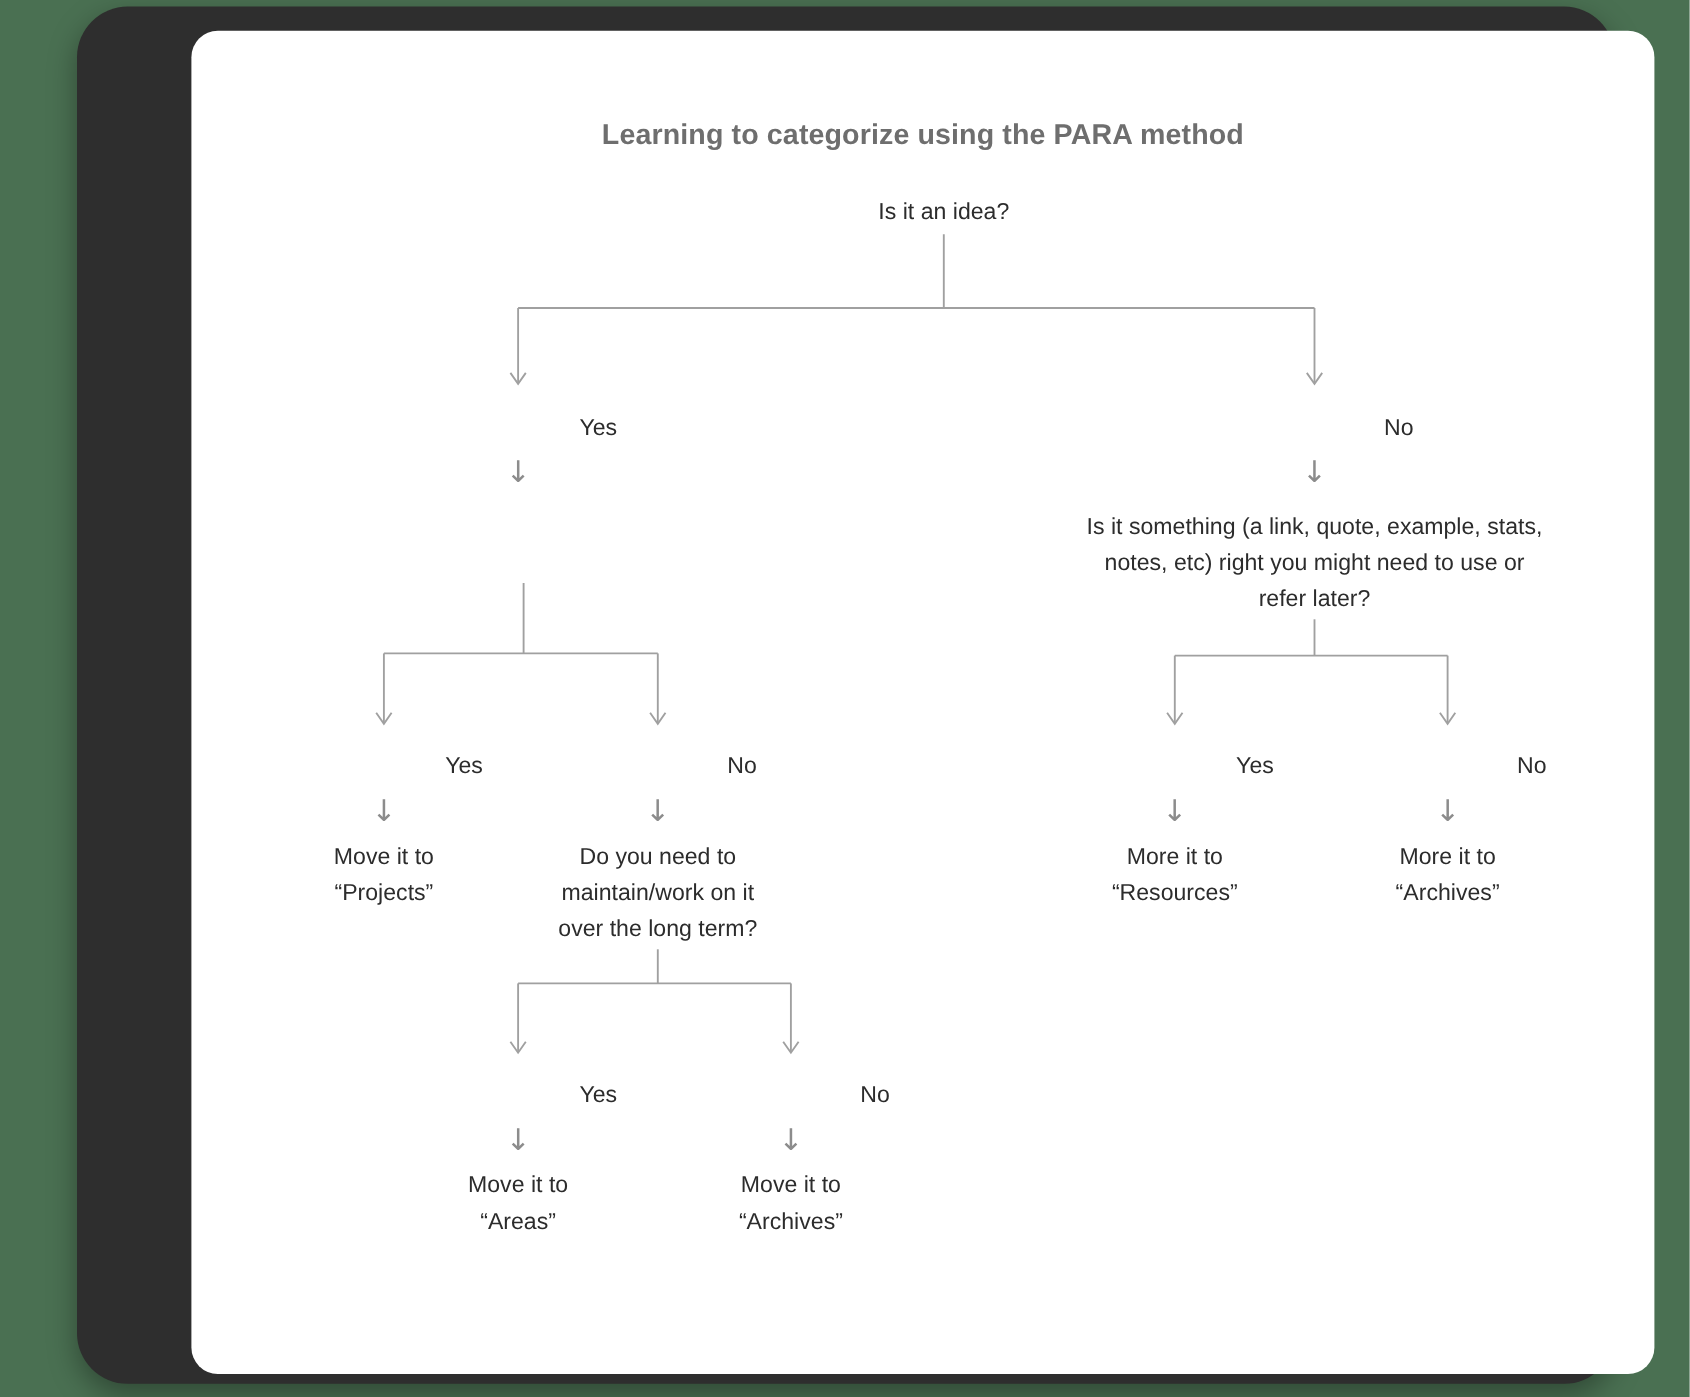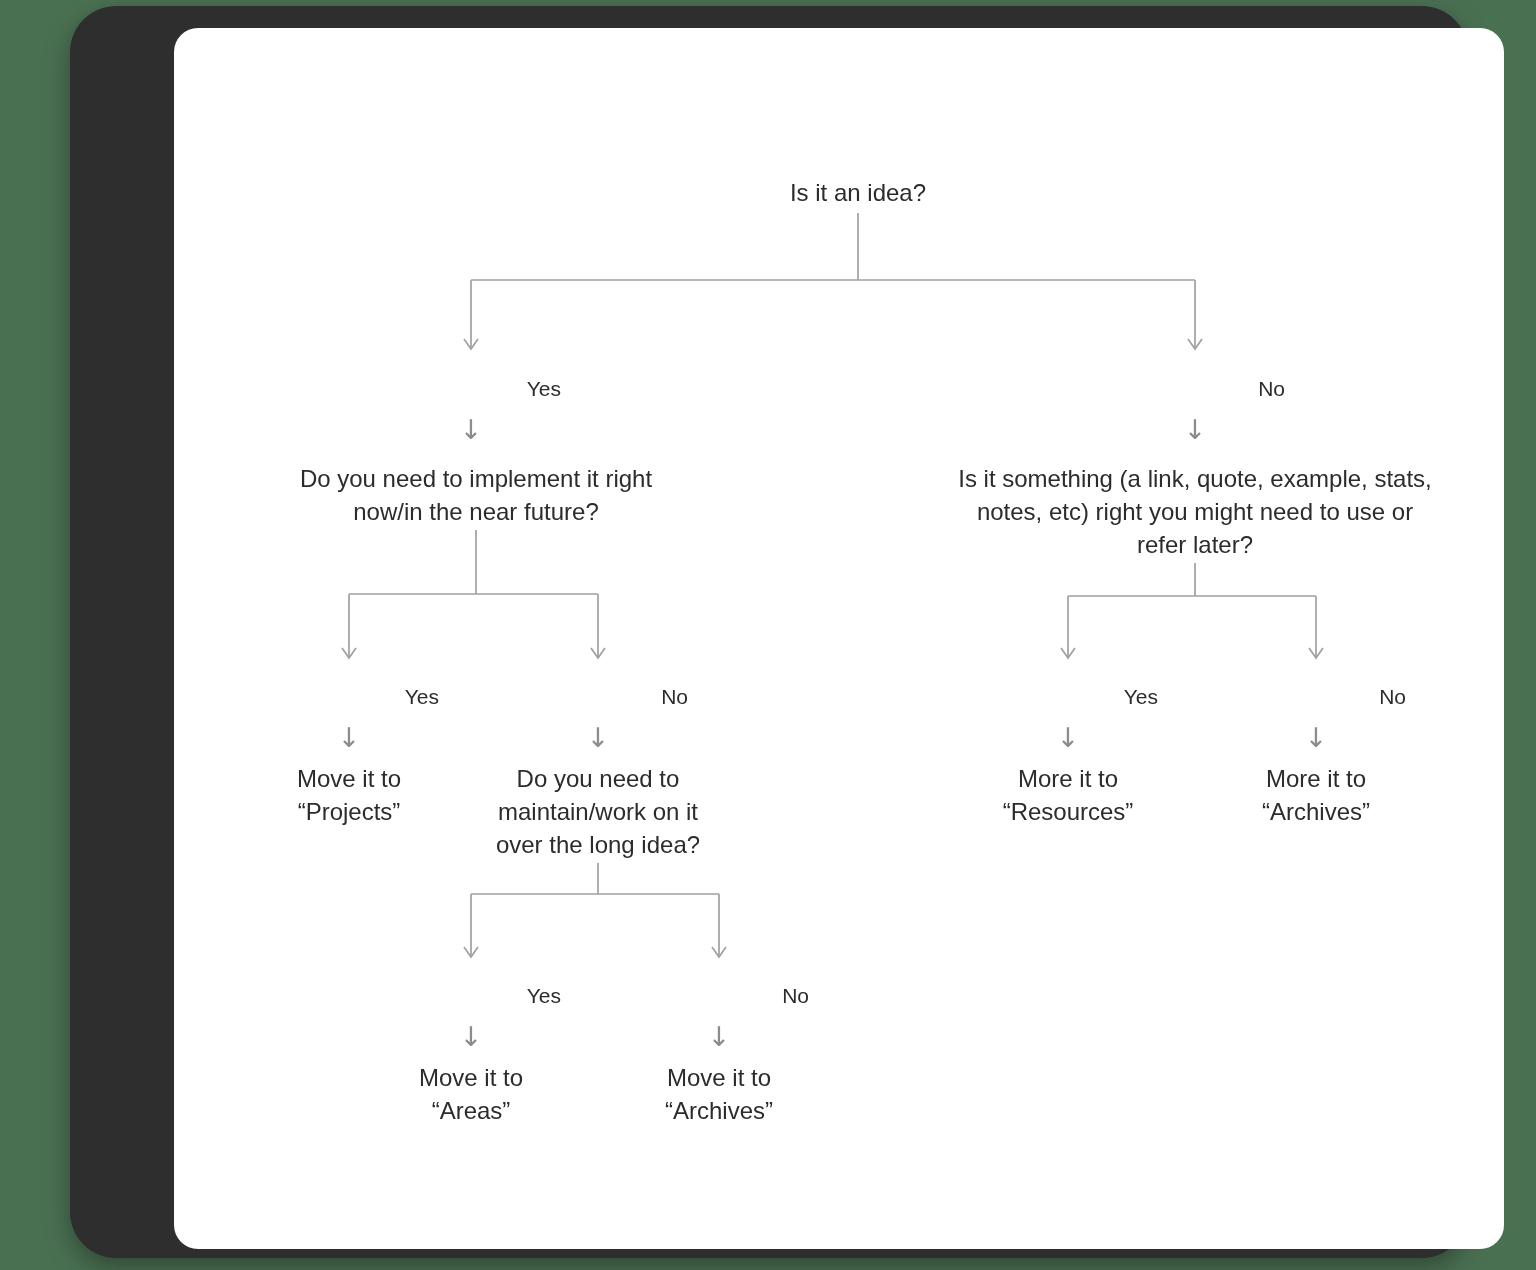--- a/index.html
+++ b/index.html
@@ -61,21 +61,21 @@
     font-size: 26px;
     font-weight: bold;
     color: #6e6e6e;
     letter-spacing: 0.1px;
     line-height: 1.25;
     white-space: nowrap;
   }
   .node {
     position: absolute;
     text-align: center;
-    font-size: 24px;
+    font-size: 21px;
     color: #2c2c2c;
     line-height: 33px;
     white-space: pre-line;
   }
   .branch-label {
     position: absolute;
     text-align: right;
     font-size: 21px;
     color: #2c2c2c;
     line-height: 26px;
@@ -124,31 +124,30 @@
 
           <path d="M 424 835 L 424 866"></path>
           <path d="M 297 866 L 545 866"></path>
           <path d="M 297 866 L 297 928"></path>
           <path d="M 545 866 L 545 928"></path>
           <path d="M 290 919 L 297 929 L 304 919"></path>
           <path d="M 538 919 L 545 929 L 552 919"></path>
         </g>
       </svg>
 
+      <div class="diagram-title" style="left:0; top:78px; width:1330px;">Learning to categorize using the PARA method</div>
 
       <div class="node" style="left:484px; top:148px; width:400px;">Is it an idea?</div>
 
       <div class="branch-label" style="left:207px; top:348px; width:180px;">Yes</div>
       <div class="arrow-glyph" style="left:207px; top:388px; width:180px;">↓</div>
 
       <div class="branch-label" style="left:931px; top:348px; width:180px;">No</div>
       <div class="arrow-glyph" style="left:931px; top:388px; width:180px;">↓</div>
 
-      <div class="node" style="left:102px; top:434px; width:400px;">Do you need to implement it right
-now/in the near future?</div>
 
       <div class="node" style="left:781px; top:434px; width:480px;">Is it something (a link, quote, example, stats,
 notes, etc) right you might need to use or
 refer later?</div>
 
       <div class="branch-label" style="left:85px; top:656px; width:180px;">Yes</div>
       <div class="arrow-glyph" style="left:85px; top:696px; width:180px;">↓</div>
 
       <div class="branch-label" style="left:334px; top:656px; width:180px;">No</div>
       <div class="arrow-glyph" style="left:334px; top:696px; width:180px;">↓</div>
@@ -157,21 +156,21 @@
       <div class="arrow-glyph" style="left:804px; top:696px; width:180px;">↓</div>
 
       <div class="branch-label" style="left:1052px; top:656px; width:180px;">No</div>
       <div class="arrow-glyph" style="left:1052px; top:696px; width:180px;">↓</div>
 
       <div class="node" style="left:55px; top:734px; width:240px;">Move it to
 “Projects”</div>
 
       <div class="node" style="left:294px; top:734px; width:260px;">Do you need to
 maintain/work on it
-over the long idea?</div>
+over the long term?</div>
 
       <div class="node" style="left:774px; top:734px; width:240px;">More it to
 “Resources”</div>
 
       <div class="node" style="left:1022px; top:734px; width:240px;">More it to
 “Archives”</div>
 
       <div class="branch-label" style="left:207px; top:955px; width:180px;">Yes</div>
       <div class="arrow-glyph" style="left:207px; top:995px; width:180px;">↓</div>
 

